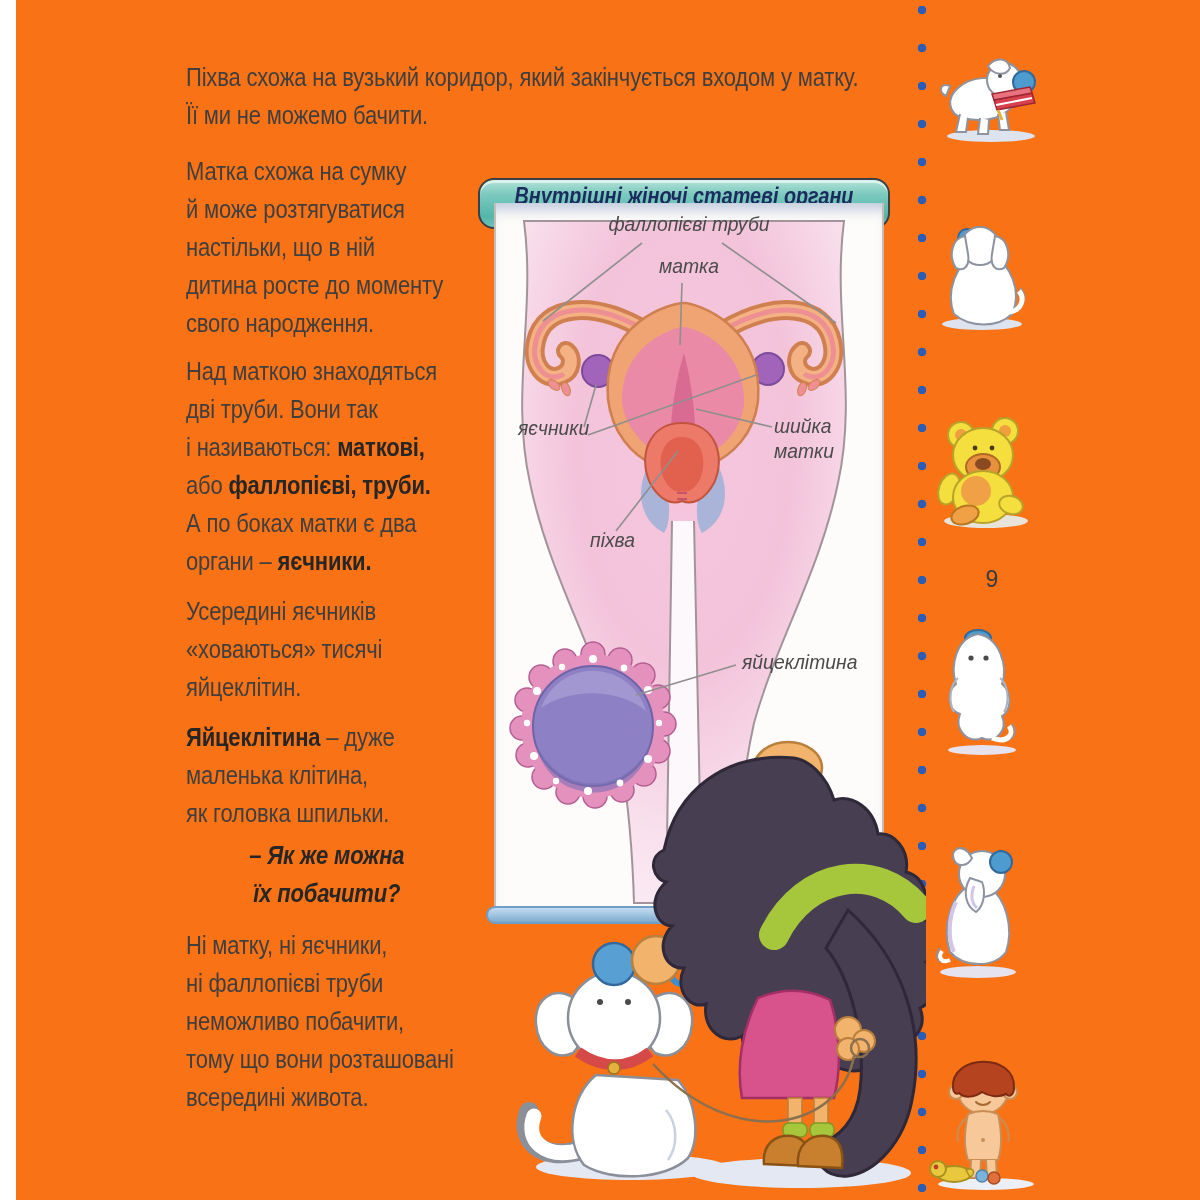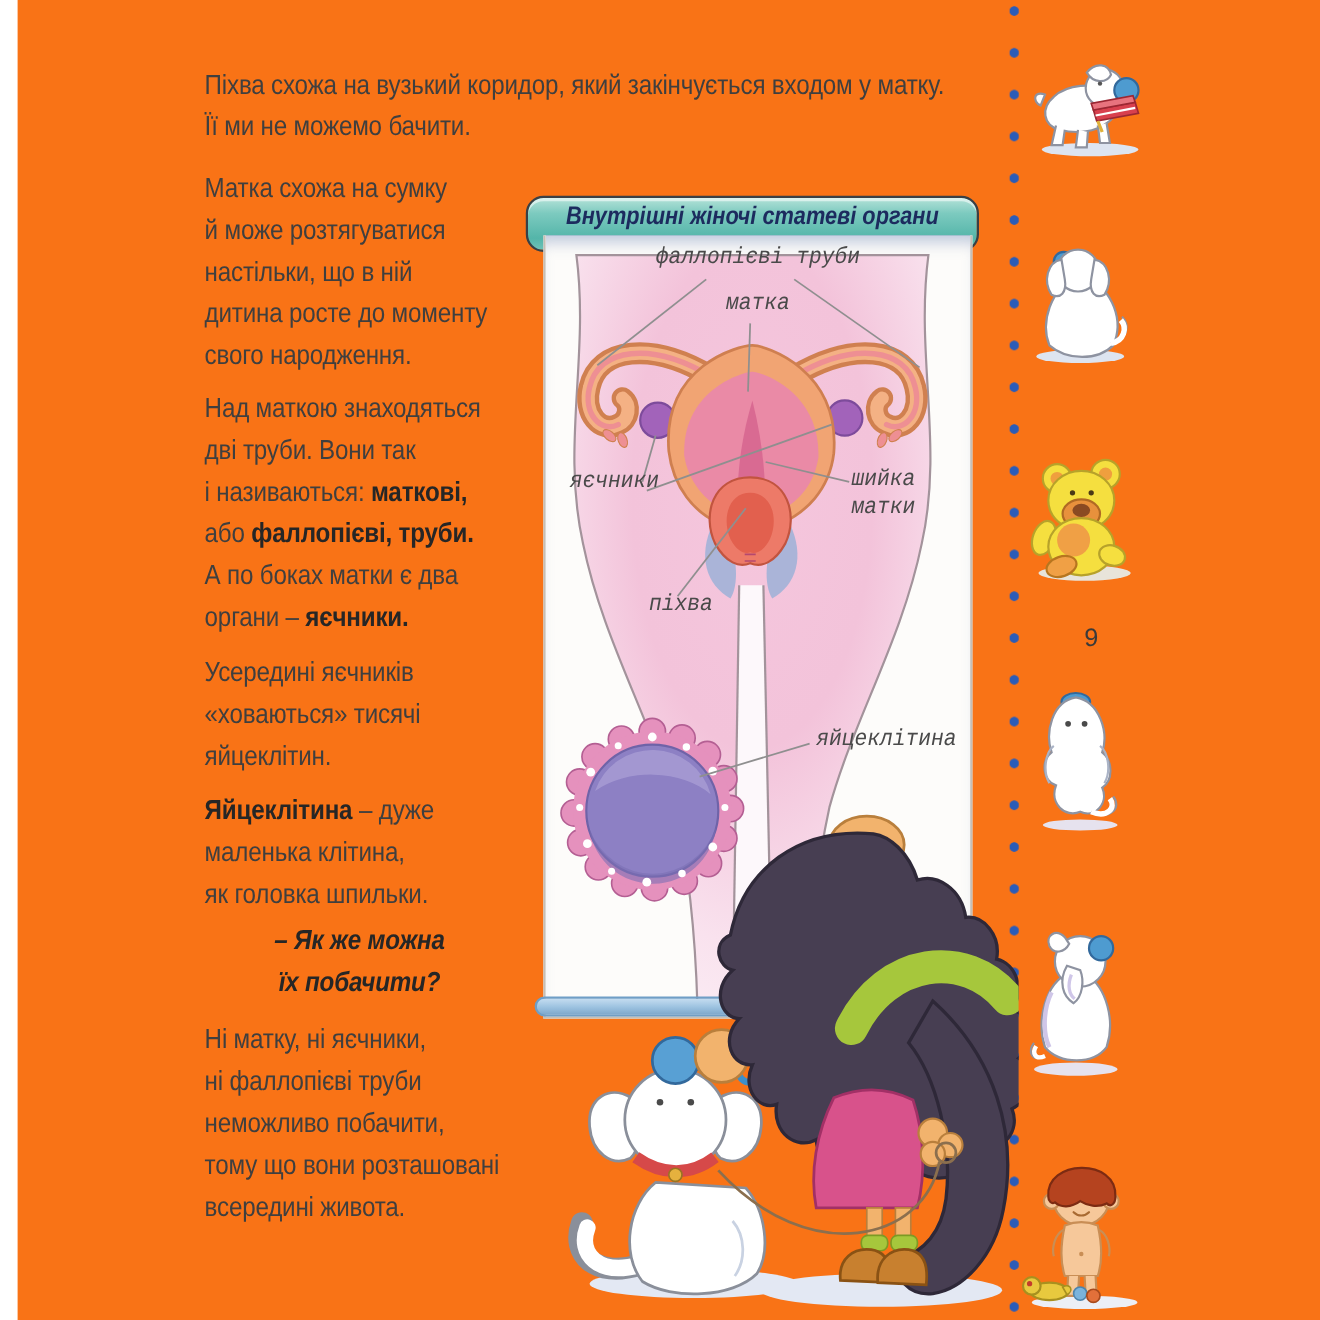--- a/index.html
+++ b/index.html
@@ -19,23 +19,23 @@
   .p5{left:170px;top:718px;}
   .pq{left:170px;top:836px;width:320px;text-align:center;transform-origin:left top;}
   .p6{left:170px;top:926px;}
 
   
   .poster-bar{position:absolute;left:462px;top:178px;width:412px;height:51px;border-radius:16px;
       background:linear-gradient(180deg,#b4e2d8 0%,#7ccabf 30%,#54b5a9 78%,#6fc2b7 100%);
       border:2px solid #3a4045;box-shadow:inset 0 3px 0 rgba(255,255,255,.55);box-sizing:border-box;}
   .poster-title{display:block;text-align:center;font-weight:bold;font-style:italic;
       font-size:23px;line-height:32px;color:#1c2b5e;transform:scaleX(0.86);transform-origin:center top;white-space:nowrap;}
-  .poster-sheet{position:absolute;left:478px;top:214px;width:390px;height:712px;background:#fdfcfa;
+  .poster-sheet{position:absolute;left:478px;top:203px;width:390px;height:712px;background:#fdfcfa;
       border:2px solid #c6beb5;border-top:none;box-sizing:border-box;
-      box-shadow:inset 0 14px 14px -8px rgba(125,148,190,.5);font-family:Liberation Mono, monospace;}
+      box-shadow:inset 0 14px 14px -8px rgba(125,148,190,.5);}
   .poster-sheet svg{position:absolute;left:0;top:0;}
   .dlabel{position:absolute;font-style:italic;font-size:21px;color:#4a4a4a;white-space:nowrap;
       transform:scaleX(0.92);transform-origin:left top;line-height:25px;}
   .dlabel.centered{left:0;width:100%;text-align:center;transform:scaleX(0.92);transform-origin:center top;}
   .lbl-fallopian{top:8px;}
   .lbl-uterus{top:50px;}
   .lbl-ovaries{left:22px;top:212px;}
   .lbl-cervix{left:278px;top:210px;width:100px;white-space:normal;}
   .lbl-vagina{left:94px;top:324px;}
   .lbl-egg{left:246px;top:446px;}

